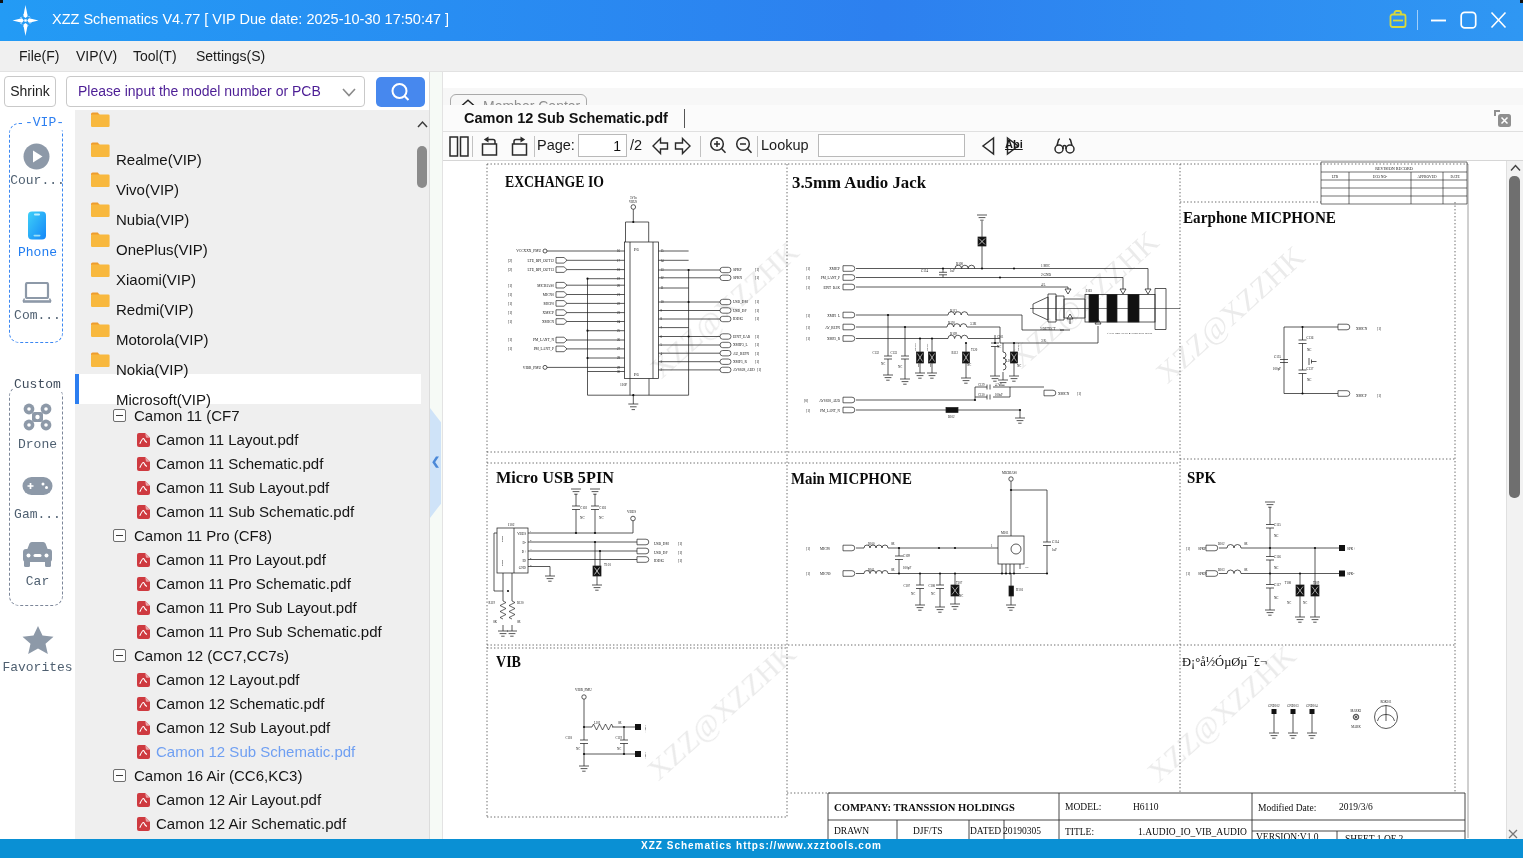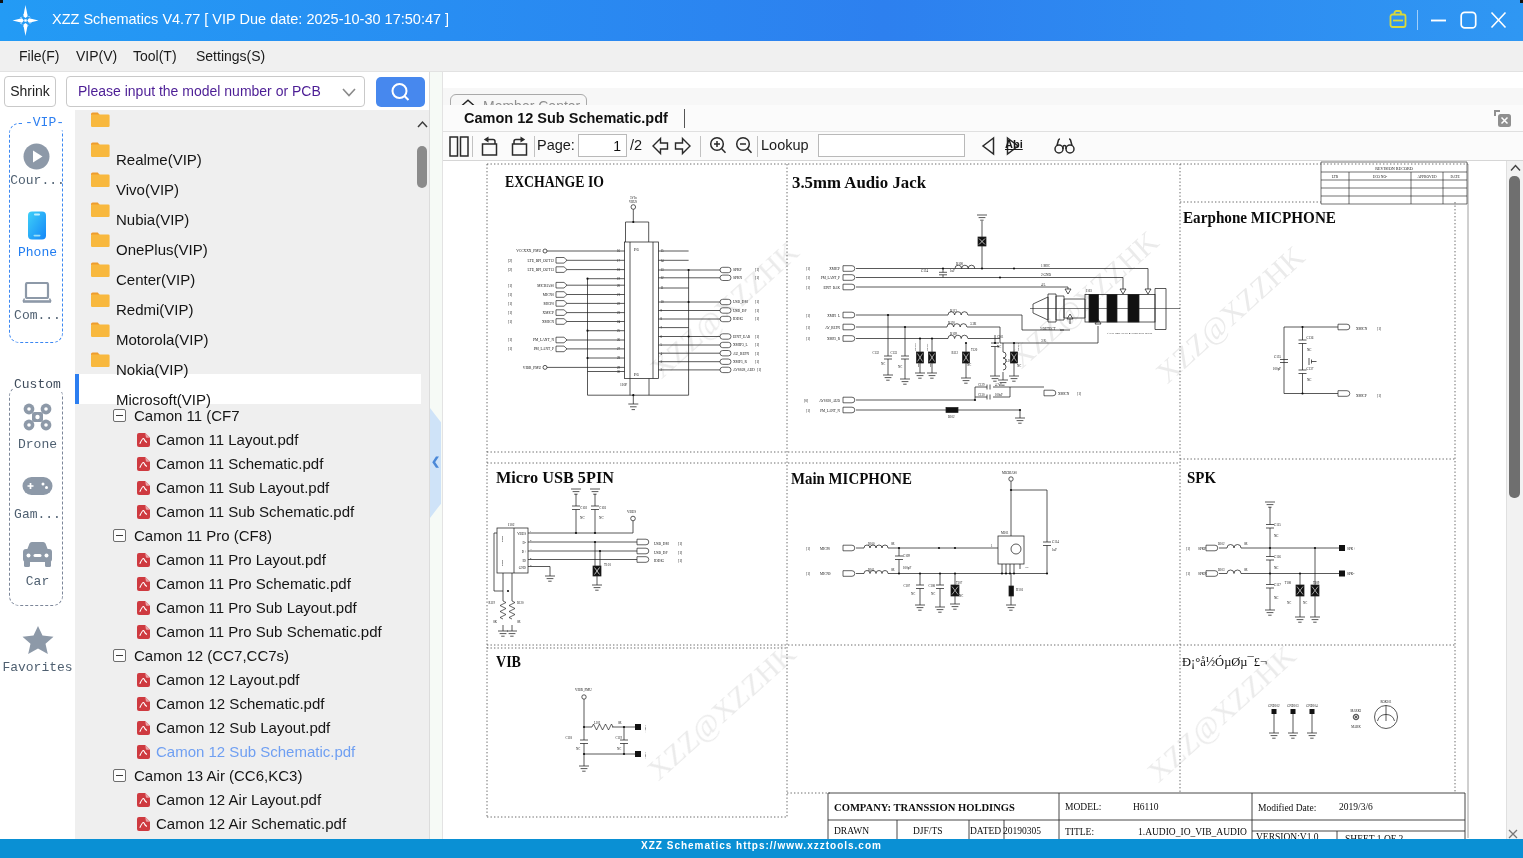--- a/index.html
+++ b/index.html
@@ -221,21 +221,21 @@
         <path d="M1 3 a1.6 1.6 0 0 1 1.6-1.6 h5.2 l2.2 2.8 h-9 z" fill="#ee9d2e"></path>
         <rect x="1" y="3.4" width="18.6" height="12.6" rx="1.3" fill="#f8b83e"></rect>
       </svg>
       <div class="tlabel">OnePlus(VIP)</div>
     </div>
   <div class="trow" style="top:114px">
       <svg class="tfold" width="20" height="17" viewBox="0 0 20 17">
         <path d="M1 3 a1.6 1.6 0 0 1 1.6-1.6 h5.2 l2.2 2.8 h-9 z" fill="#ee9d2e"></path>
         <rect x="1" y="3.4" width="18.6" height="12.6" rx="1.3" fill="#f8b83e"></rect>
       </svg>
-      <div class="tlabel">Center(VIP)</div>
+      <div class="tlabel">Xiaomi(VIP)</div>
     </div>
   <div class="trow" style="top:144px">
       <svg class="tfold" width="20" height="17" viewBox="0 0 20 17">
         <path d="M1 3 a1.6 1.6 0 0 1 1.6-1.6 h5.2 l2.2 2.8 h-9 z" fill="#ee9d2e"></path>
         <rect x="1" y="3.4" width="18.6" height="12.6" rx="1.3" fill="#f8b83e"></rect>
       </svg>
       <div class="tlabel">Redmi(VIP)</div>
     </div>
   <div class="trow" style="top:174px">
       <svg class="tfold" width="20" height="17" viewBox="0 0 20 17">
@@ -361,21 +361,21 @@
   <div class="crow" style="top:630px">
       <svg class="pdficon" width="15" height="16" viewBox="0 0 15 16">
         <path d="M1 3 a2 2 0 0 1 2-2 h6.2 L14 5.8 V13 a2 2 0 0 1-2 2 H3 a2 2 0 0 1-2-2 Z" fill="#ce3a40"></path>
         <path d="M9.2 1 L14 5.8 h-3.2 a1 1 0 0 1-1-1 Z" fill="#eaa4a8"></path>
         <path d="M3.8 11.8 c1.6-3.6 2.9-5.6 3.8-5.3 c.9 .3 .4 2.3 3.3 3.9" stroke="#fff" fill="none" stroke-width="1.1"></path>
       </svg>
       <div class="plabel" style="color:#6f9ff2">Camon 12 Sub Schematic.pdf</div>
     </div>
   <div class="crow" style="top:654px">
       <div class="minus"></div>
-      <div class="glabel">Camon 13 Air (CC6,KC3)</div>
+      <div class="glabel">Camon 16 Air (CC6,KC3)</div>
     </div>
   <div class="crow" style="top:678px">
       <svg class="pdficon" width="15" height="16" viewBox="0 0 15 16">
         <path d="M1 3 a2 2 0 0 1 2-2 h6.2 L14 5.8 V13 a2 2 0 0 1-2 2 H3 a2 2 0 0 1-2-2 Z" fill="#ce3a40"></path>
         <path d="M9.2 1 L14 5.8 h-3.2 a1 1 0 0 1-1-1 Z" fill="#eaa4a8"></path>
         <path d="M3.8 11.8 c1.6-3.6 2.9-5.6 3.8-5.3 c.9 .3 .4 2.3 3.3 3.9" stroke="#fff" fill="none" stroke-width="1.1"></path>
       </svg>
       <div class="plabel">Camon 12 Air Layout.pdf</div>
     </div>
   <div class="crow" style="top:702px">

